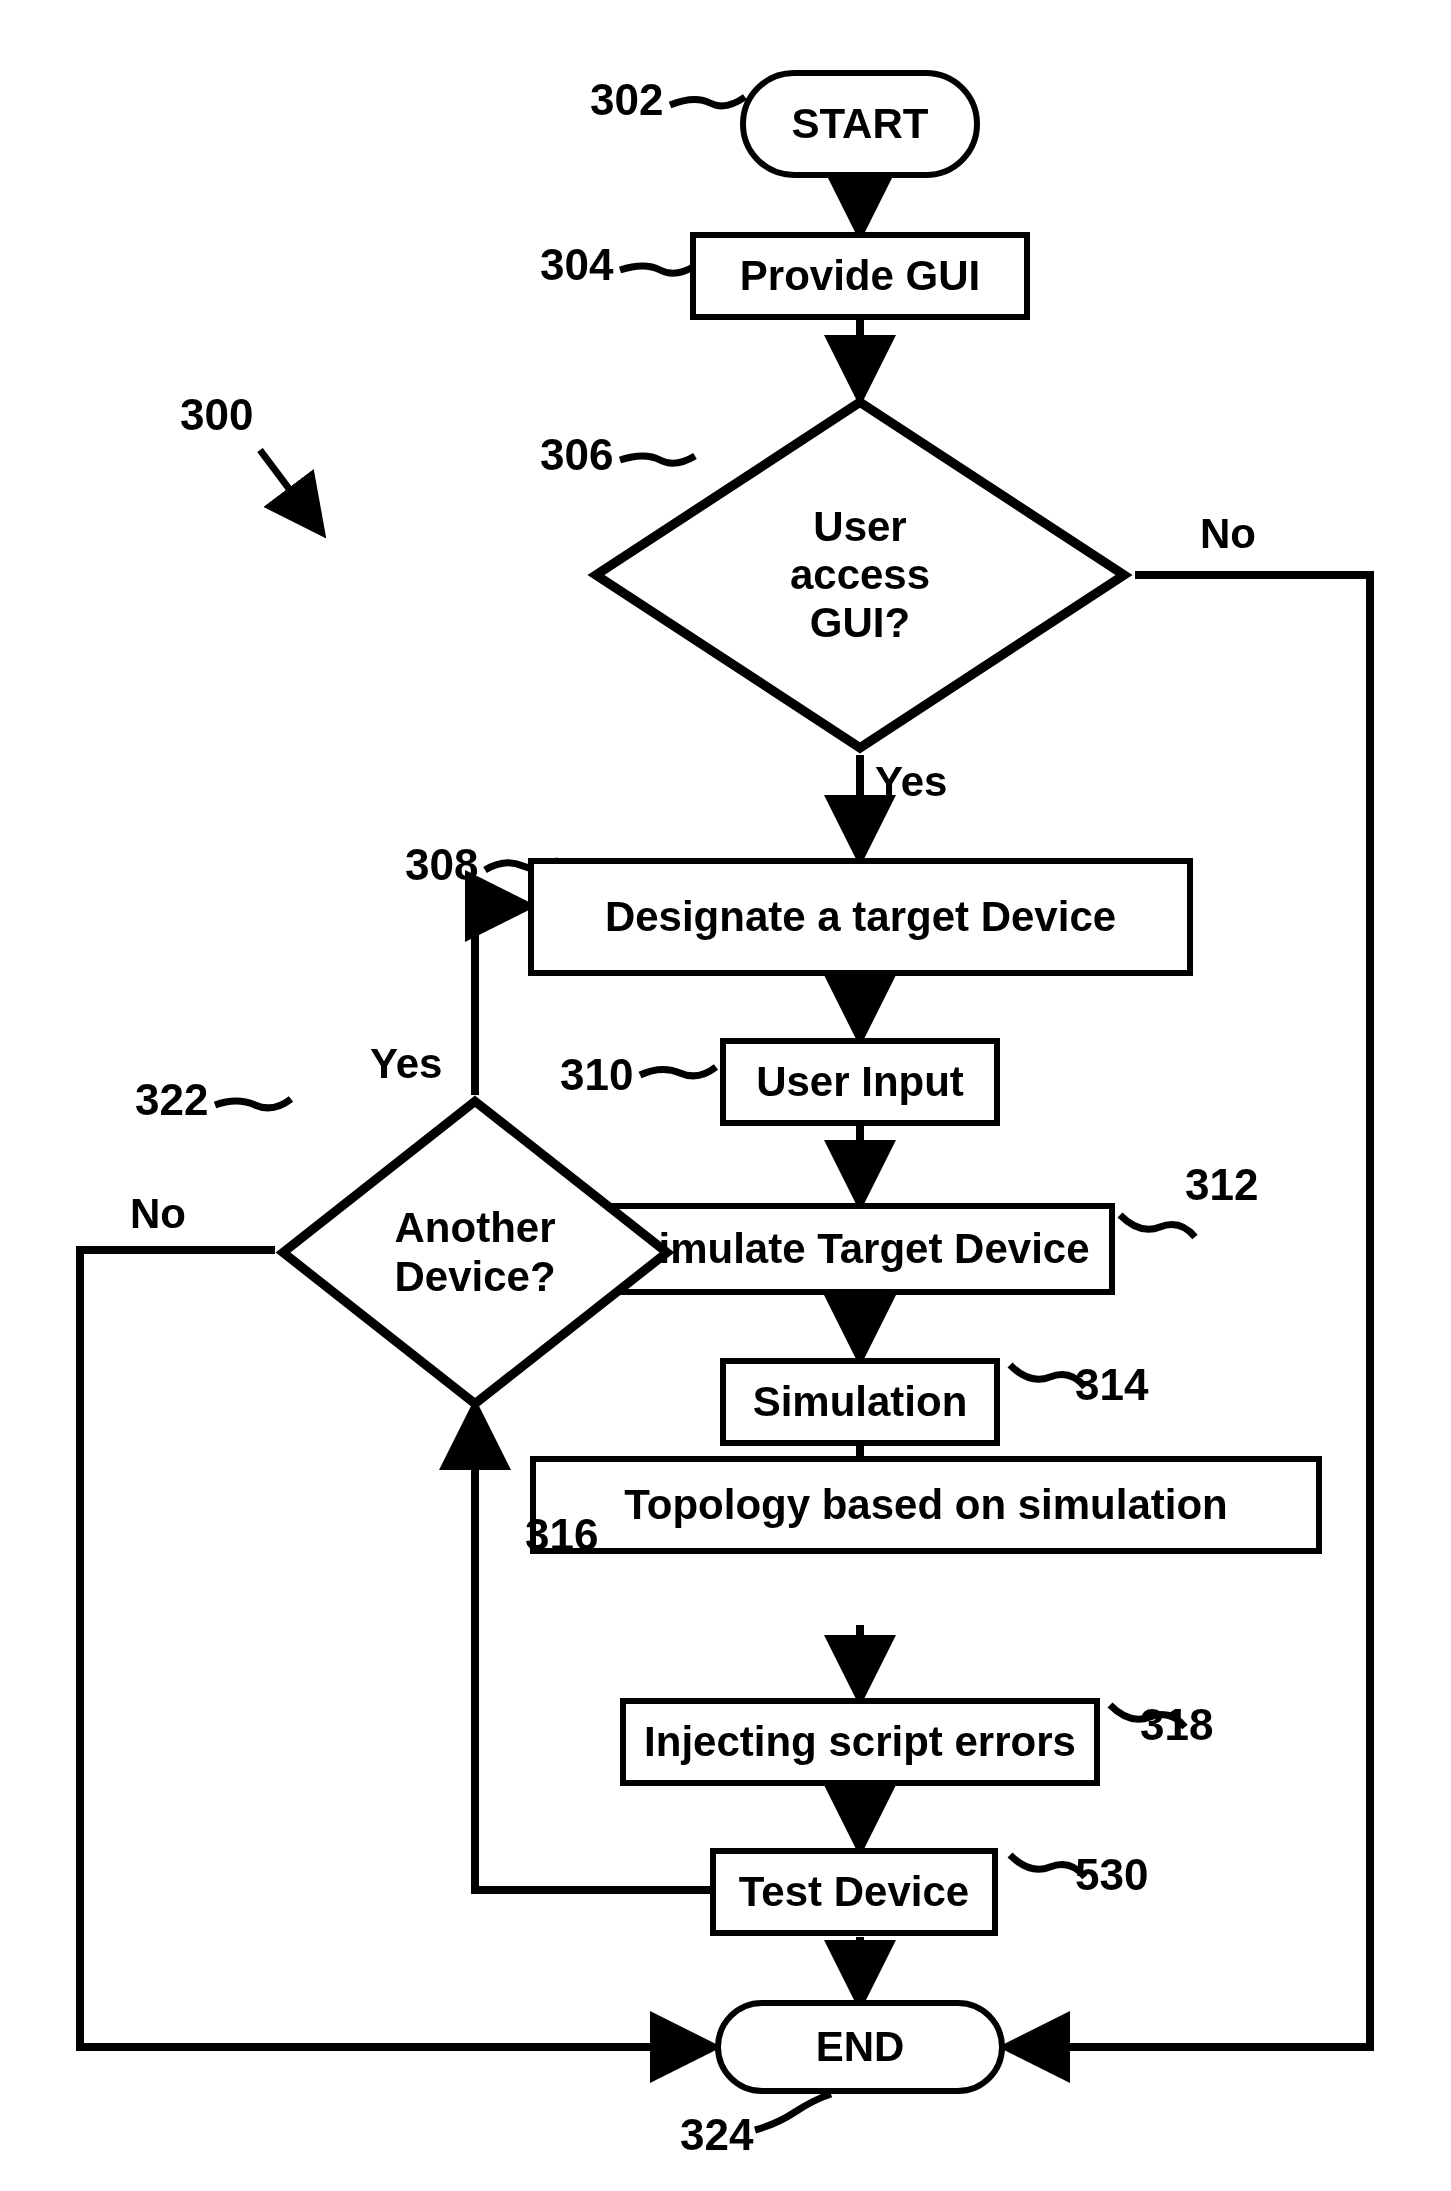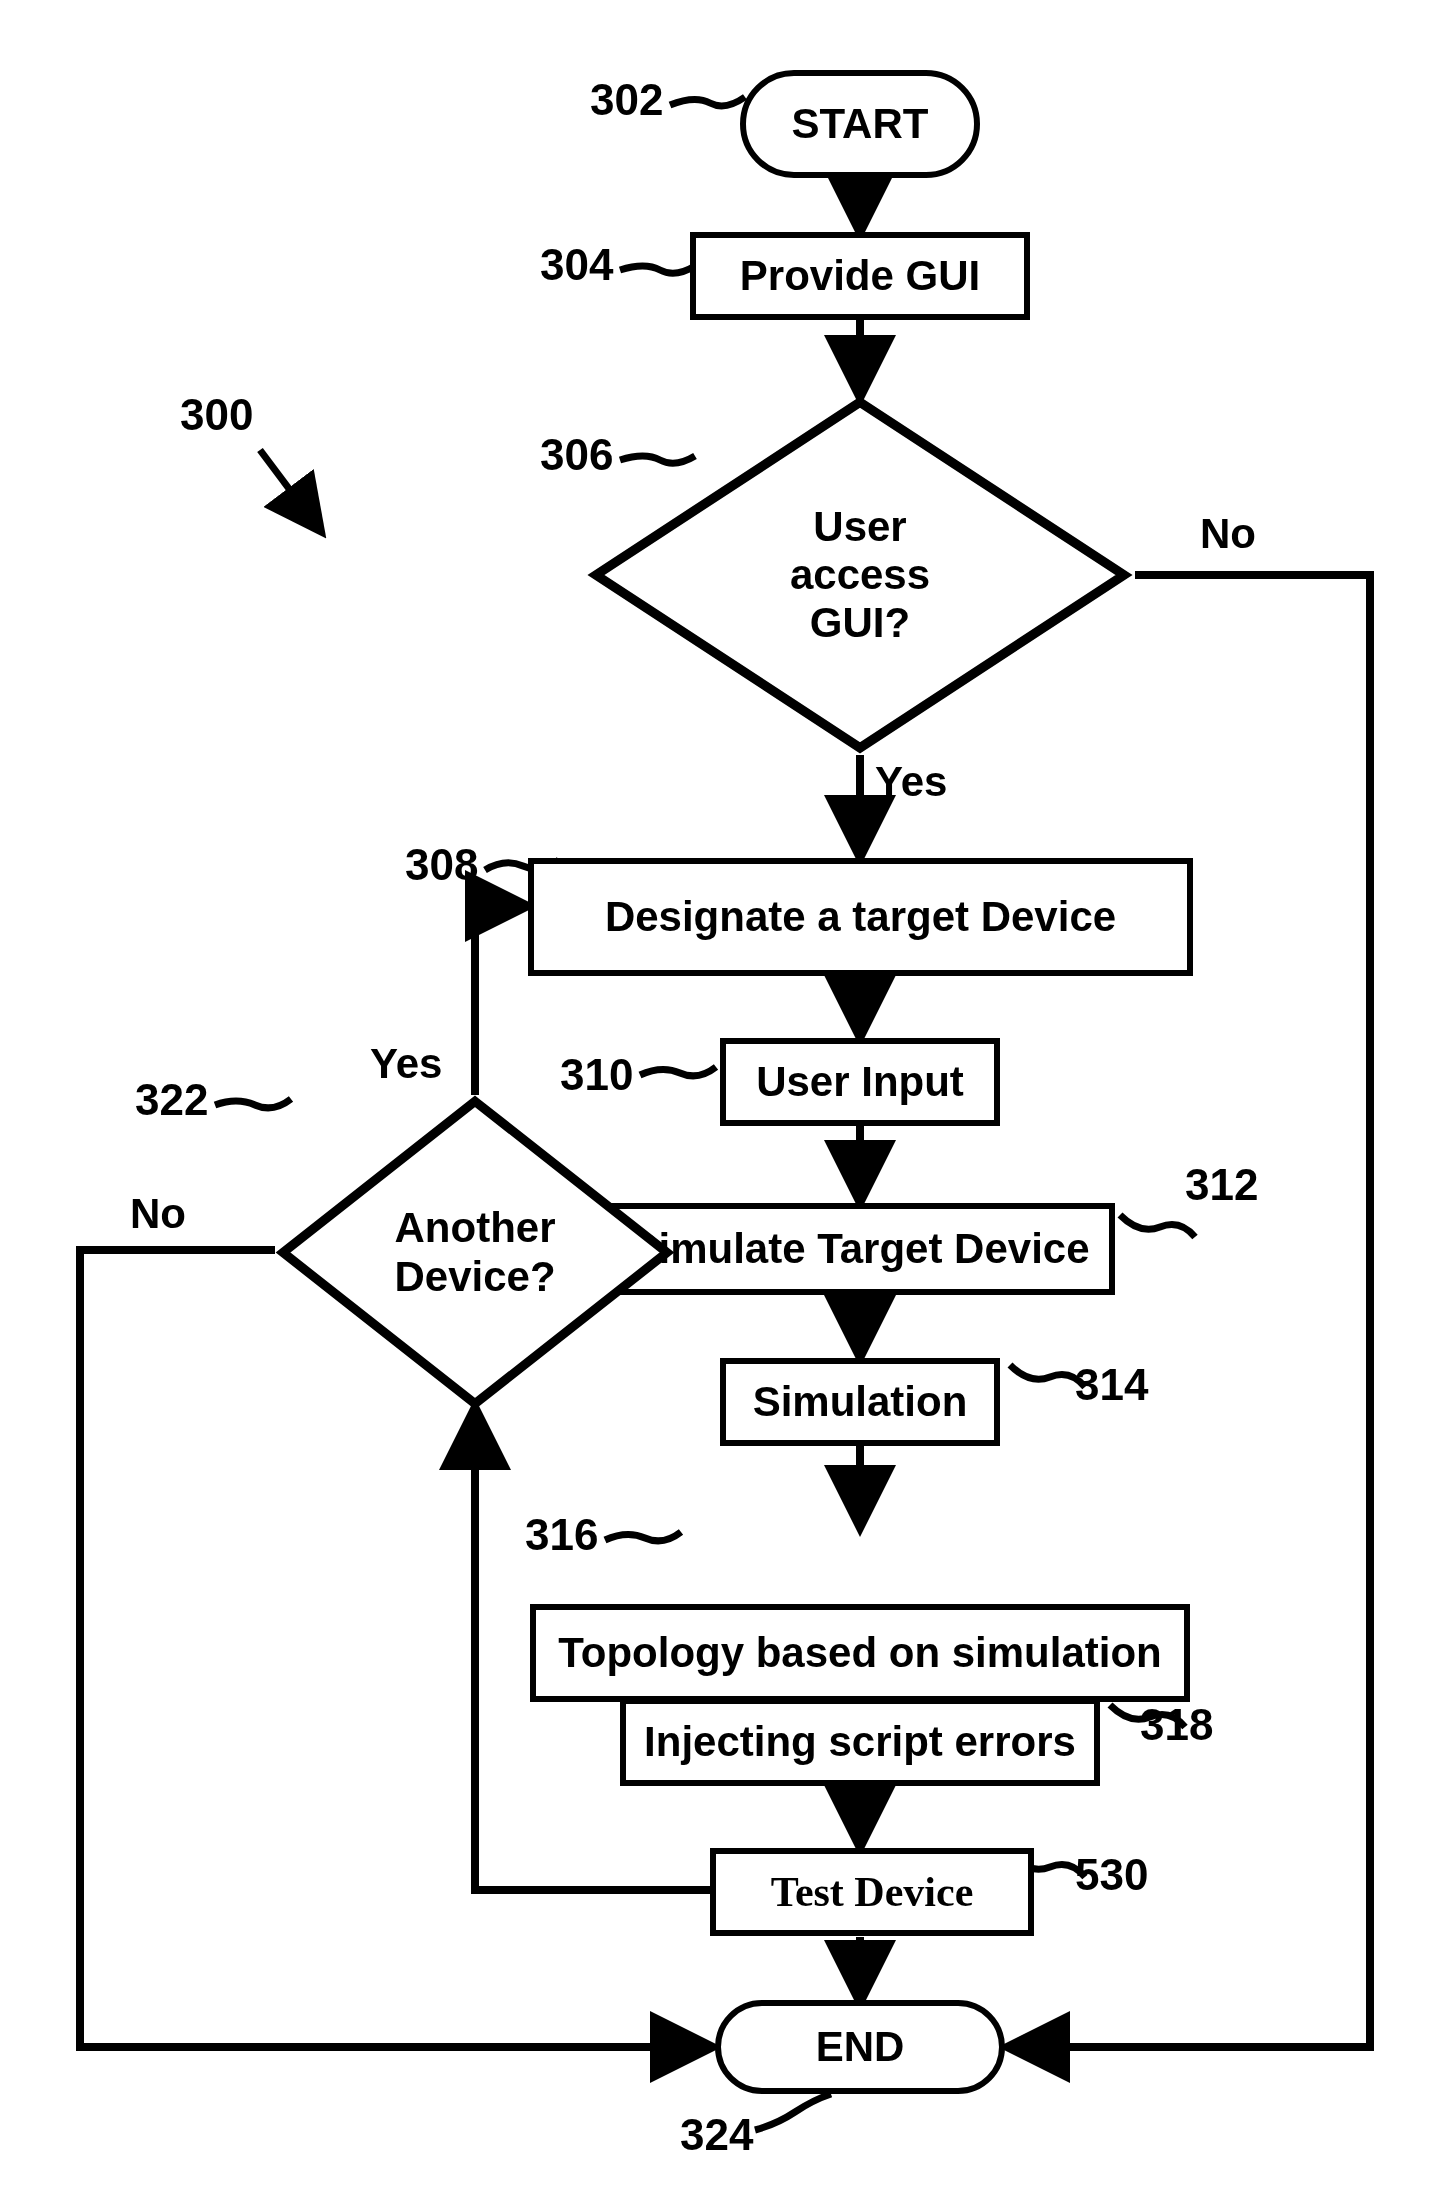--- a/index.html
+++ b/index.html
@@ -168,31 +168,31 @@
   <div class="node process" style="left:605px; top:1203px; width:510px; height:92px;">
     <span>Simulate Target Device</span>
   </div>
   <div class="refnum" style="left:1185px; top:1160px;">312</div>
 
   <div class="node process" style="left:720px; top:1358px; width:280px; height:88px;">
     <span>Simulation</span>
   </div>
   <div class="refnum" style="left:1075px; top:1360px;">314</div>
 
-  <div class="node process" style="left:530px; top:1604px; width:660px; height:98px;">
+  <div class="node process" style="left:530px; top:1456px; width:792px; height:98px;">
     <span>Topology based on simulation</span>
   </div>
   <div class="refnum" style="left:525px; top:1510px;">316</div>
 
   <div class="node process" style="left:620px; top:1698px; width:480px; height:88px;">
     <span>Injecting script errors</span>
   </div>
   <div class="refnum" style="left:1140px; top:1700px;">318</div>
 
-  <div class="node process" style="left:710px; top:1848px; width:324px; height:88px;font-family:Liberation Serif, serif;">
+  <div class="node process" style="left:710px; top:1848px; width:288px; height:88px;">
     <span>Test Device</span>
   </div>
   <div class="refnum" style="left:1075px; top:1850px;">530</div>
 
   <div class="node decision" style="left:275px; top:1095px; width:400px; height:315px;">
     <svg class="diamond-svg" viewBox="0 0 100 100" preserveAspectRatio="none">
       <polygon points="50,2 98,50 50,98 2,50" fill="#fff" stroke="#000" stroke-width="2.6"></polygon>
     </svg>
     <div class="diamond-text" style="white-space:pre;">Another
 Device?</div>

